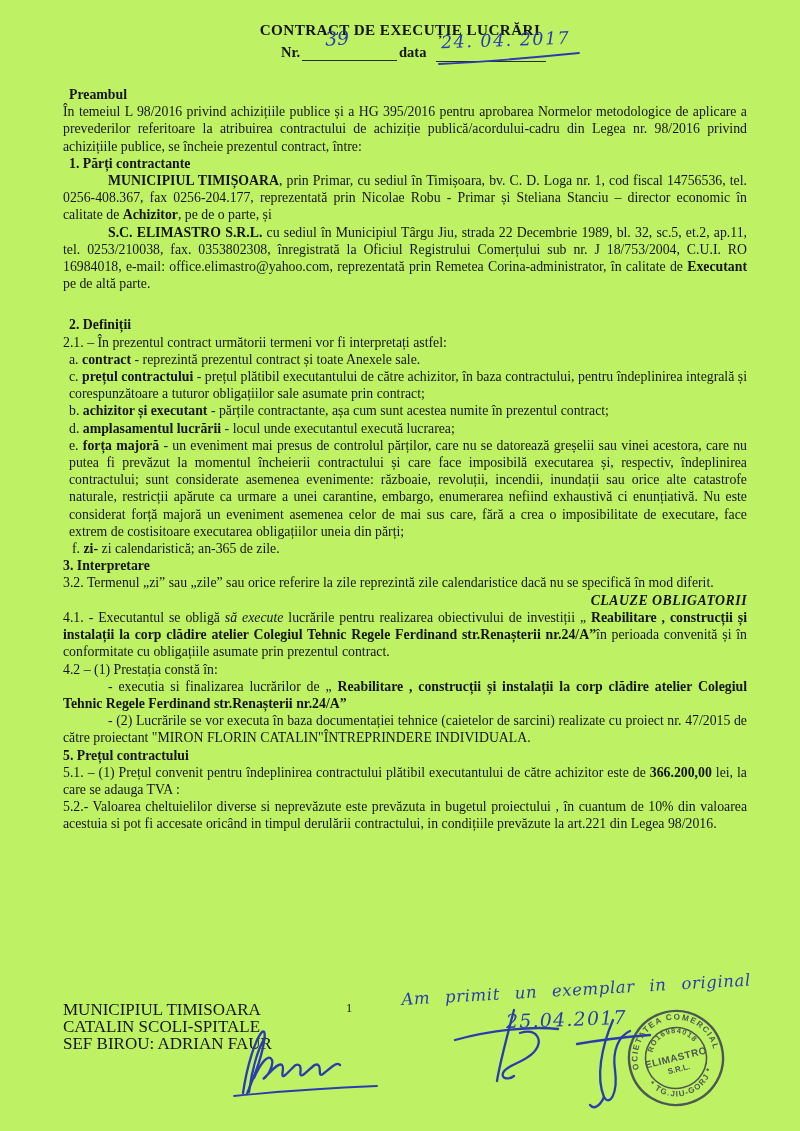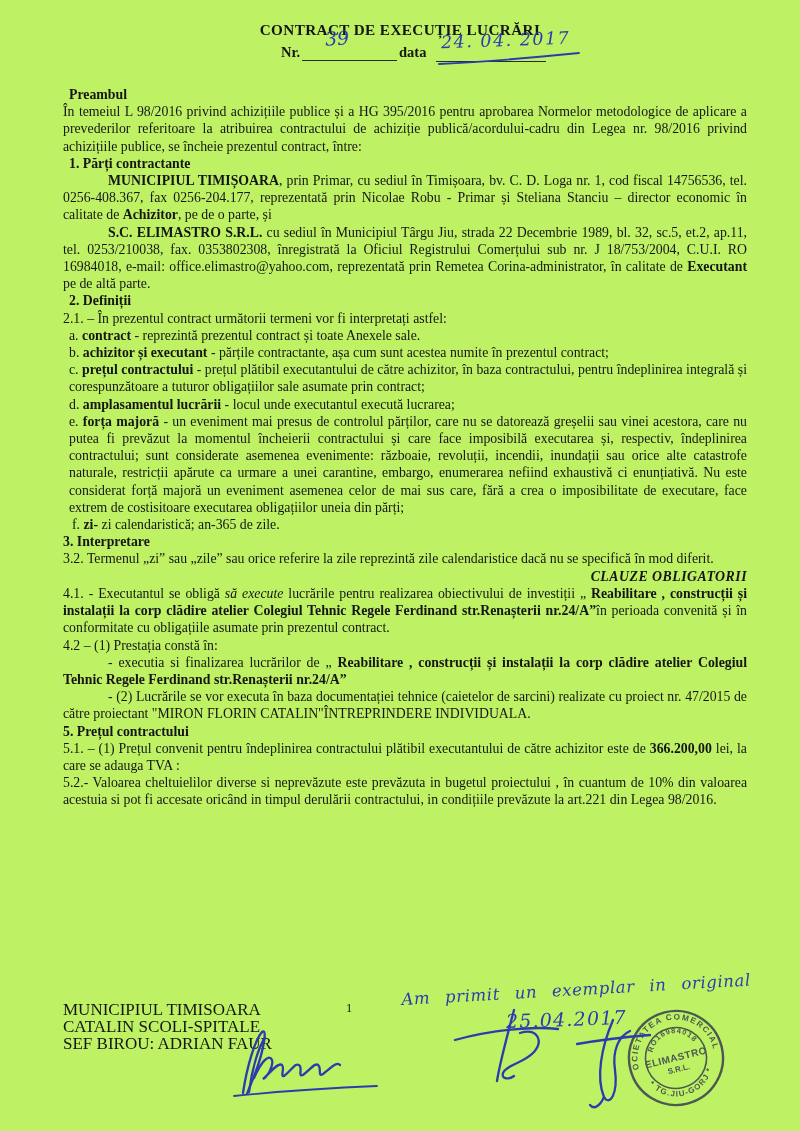--- a/index.html
+++ b/index.html
@@ -71,25 +71,25 @@
   <div class="hw hw-topdate">24. 04. 2017</div>
 
   <div class="content">
     <p class="h" style="padding-left:6px;">Preambul</p>
     <p>În temeiul L 98/2016 privind achizițiile publice  și  a HG 395/2016 pentru aprobarea Normelor metodologice de aplicare a prevederilor referitoare la atribuirea contractului de achiziție publică/acordului-cadru din Legea nr. 98/2016 privind achizițiile publice,  se încheie prezentul contract, între:</p>
 
     <p class="h mt14" style="padding-left:6px;">1. Părți contractante</p>
     <p class="ind"><span style="font-weight: bold;">MUNICIPIUL TIMIȘOARA</span><span>, prin Primar, cu sediul în Timișoara, bv. C. D. Loga nr. 1, cod fiscal 14756536, tel. 0256-408.367, fax 0256-204.177, reprezentată prin Nicolae Robu - Primar și Steliana Stanciu – director economic în calitate de </span><span style="font-weight: bold;">Achizitor</span><span>, pe de o parte, și</span></p>
     <p class="ind"><span style="font-weight: bold;">S.C. ELIMASTRO S.R.L.</span><span>  cu sediul în Municipiul Târgu Jiu, strada 22 Decembrie 1989, bl. 32, sc.5, et.2, ap.11, tel. 0253/210038, fax. 0353802308, înregistrată la Oficiul Registrului Comerțului sub nr. J 18/753/2004, C.U.I.  RO 16984018, e-mail: office.elimastro@yahoo.com, reprezentată prin Remetea Corina-administrator, în calitate de </span><span style="font-weight: bold;">Executant</span><span>  pe de altă parte.</span></p>
 
-    <p class="h mt10" style="padding-left:6px;">2. Definiții</p>
+    <p class="h mt10" style="padding-left:6px;margin-top:24px;">2. Definiții</p>
     <p>2.1. – În prezentul contract următorii termeni vor fi interpretați astfel:</p>
     <p class="item mt8"><span>a. </span><span style="font-weight: bold;">contract</span><span> - reprezintă prezentul contract și toate Anexele sale.</span></p>
+    <p class="item"><span>c. </span><span style="font-weight: bold;">prețul contractului</span><span> - prețul plătibil executantului de către achizitor, în baza contractului, pentru îndeplinirea integrală și corespunzătoare a tuturor obligațiilor sale asumate prin contract;</span></p>
     <p class="item"><span>b. </span><span style="font-weight: bold;">achizitor și executant</span><span> - părțile contractante, așa cum sunt acestea numite în prezentul contract;</span></p>
-    <p class="item"><span>c. </span><span style="font-weight: bold;">prețul contractului</span><span> - prețul plătibil executantului de către achizitor, în baza contractului, pentru îndeplinirea integrală și corespunzătoare a tuturor obligațiilor sale asumate prin contract;</span></p>
     <p class="item"><span>d. </span><span style="font-weight: bold;">amplasamentul lucrării</span><span> - locul unde executantul execută lucrarea;</span></p>
     <p class="item"><span>e. </span><span style="font-weight: bold;">forța majoră</span><span> - un eveniment mai presus de controlul părților, care nu se datorează greșelii sau vinei acestora, care nu putea fi prevăzut la momentul încheierii contractului și care face imposibilă executarea și, respectiv, îndeplinirea contractului; sunt considerate asemenea evenimente: războaie, revoluții, incendii, inundații sau orice alte catastrofe naturale, restricții apărute ca urmare a unei carantine, embargo, enumerarea nefiind exhaustivă ci enunțiativă. Nu este considerat forță majoră un eveniment asemenea celor de mai sus care, fără a crea o imposibilitate de executare, face extrem de costisitoare executarea obligațiilor uneia din părți;</span></p>
     <p class="item" style="padding-left:9px;"><span>f. </span><span style="font-weight: bold;">zi-</span><span> zi calendaristică; an-365 de zile.</span></p>
 
     <p class="h mt13">3. Interpretare</p>
     <p>3.2. Termenul „zi” sau „zile” sau orice referire la zile reprezintă zile calendaristice dacă nu se specifică în mod diferit.</p>
 
     <p class="clauze mt16">CLAUZE OBLIGATORII</p>
 
     <p><span>4.1. - Executantul se obligă </span><span style="font-style: italic;">să execute</span><span> lucrările pentru realizarea obiectivului de investiții „ </span><span style="font-weight: bold;">Reabilitare , construcții și instalații la corp clădire atelier Colegiul Tehnic Regele Ferdinand str.Renașterii nr.24/A”</span><span>în perioada convenită și în conformitate cu obligațiile asumate prin prezentul contract.</span></p>

